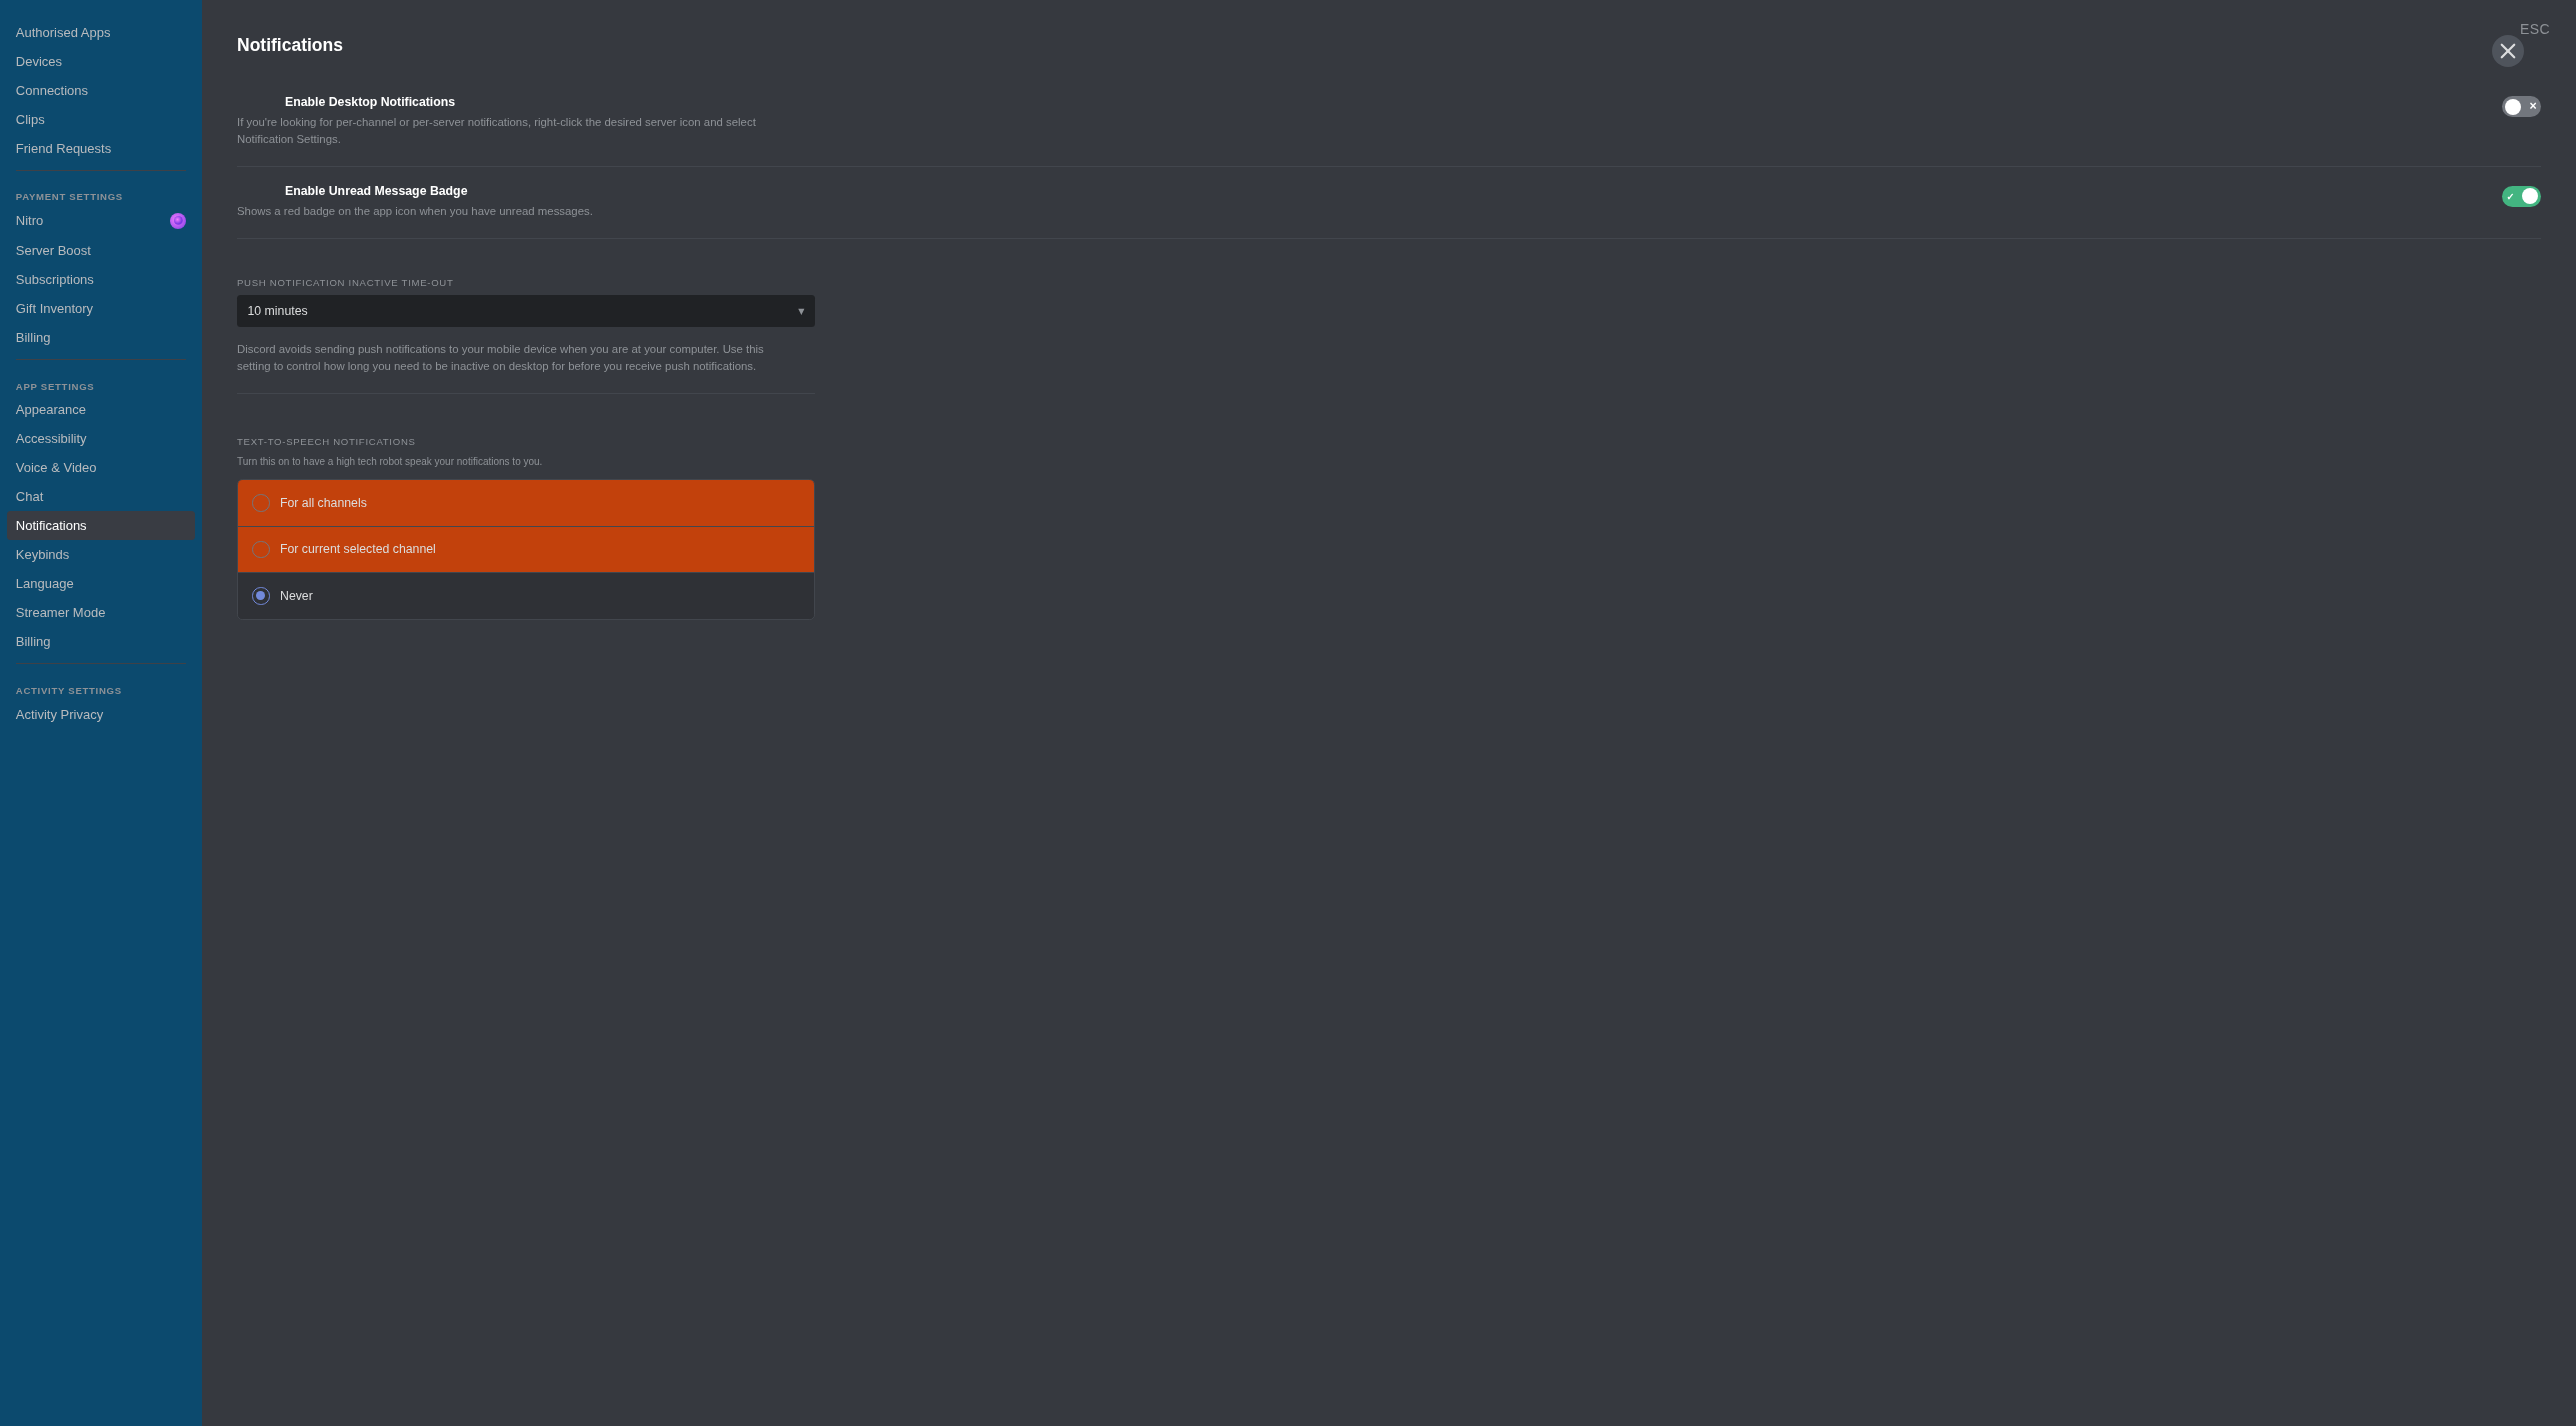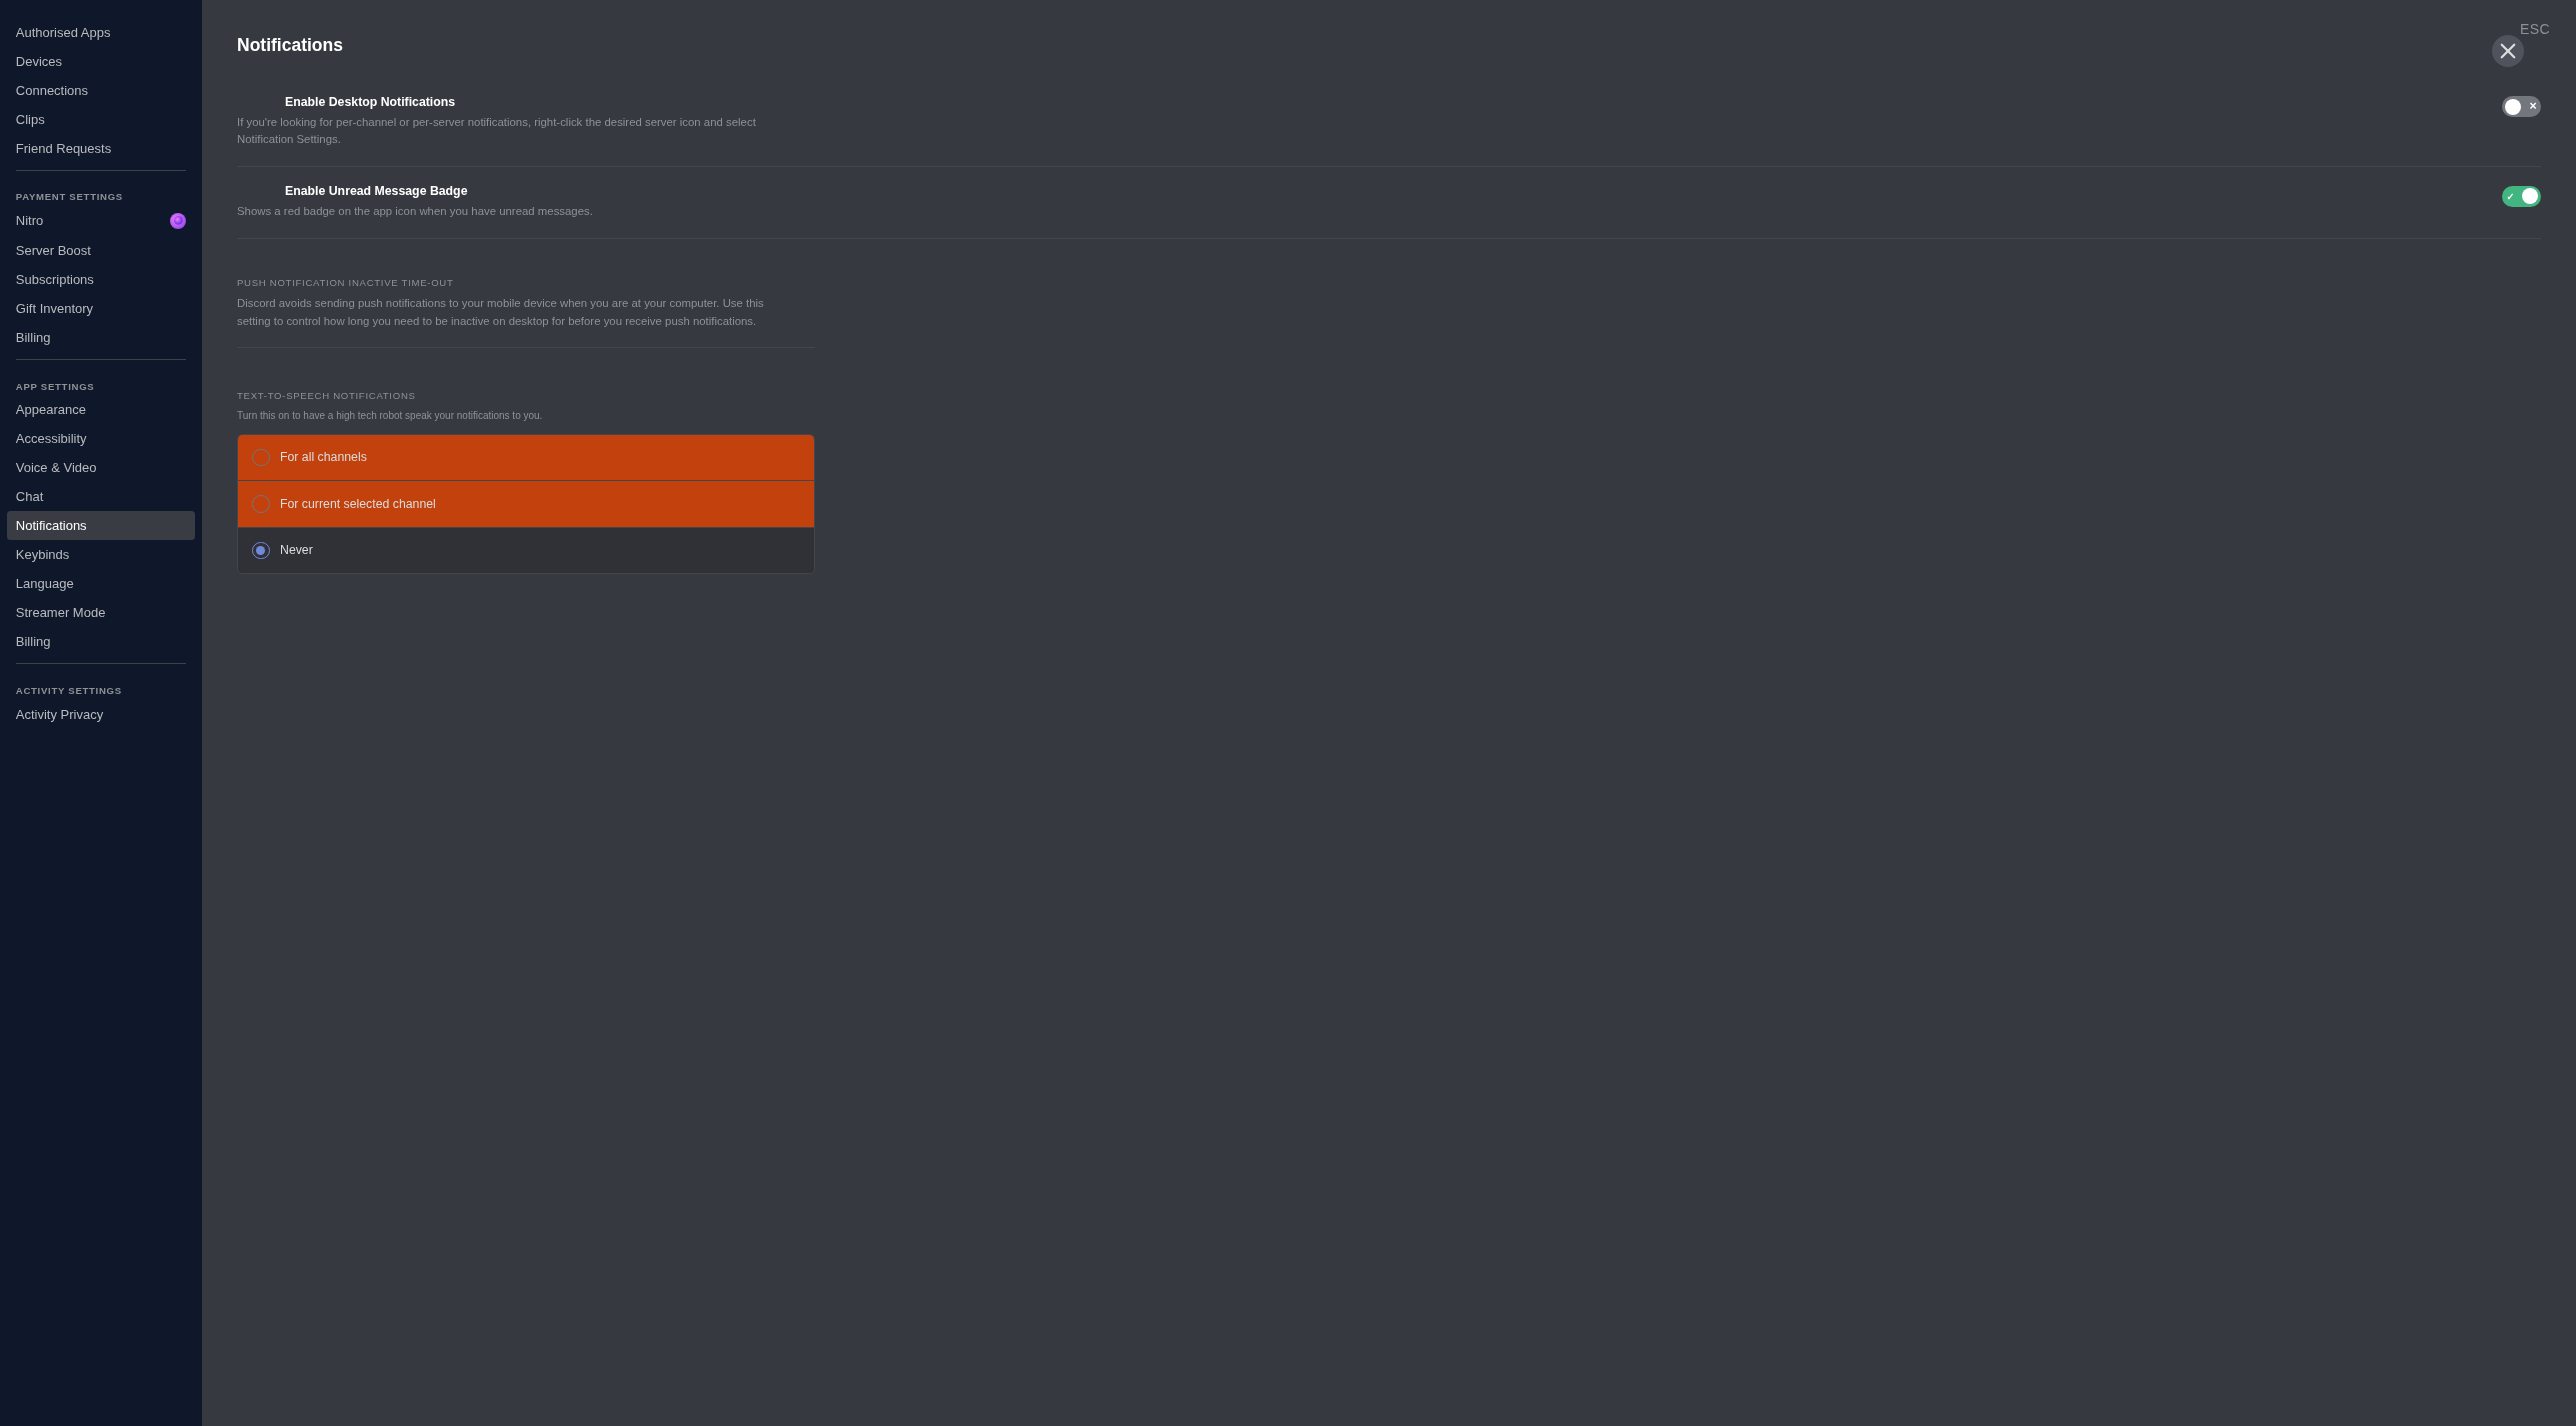--- a/index.html
+++ b/index.html
@@ -8,21 +8,21 @@
       background: #2f3136;
       color: #dcddde;
       height: 100vh;
       display: flex;
       overflow: hidden;
     }
 
     
     .sidebar {
       width: 202px;
-      background: #0f172a;
+      background: #0c4a6e;
       padding: 17.5px 7px;
       overflow-y: auto;
       flex-shrink: 0;
     }
 
     .sidebar-section-label {
       font-size: 9.6px;
       font-weight: 700;
       color: #8e9297;
       letter-spacing: 0.7px;
@@ -454,20 +454,32 @@
     </div>
     <div class="toggle-wrap">
       <div class="toggle on">
         <div class="toggle-knob"></div>
       </div>
     </div>
   </div>
 
   <div style="padding: 17.5px 0 0 0; max-width: 578px;">
     <div class="section-header">Push Notification Inactive Time-Out</div>
+    <div class="dropdown-container dropdown-wrap">
+      <select class="dropdown">
+        <option>1 minute</option>
+        <option>5 minutes</option>
+        <option selected="">10 minutes</option>
+        <option>15 minutes</option>
+        <option>30 minutes</option>
+        <option>1 hour</option>
+        <option>Never</option>
+      </select>
+      <span class="dropdown-arrow">▾</span>
+    </div>
     <div class="setting-desc" style="margin-top: 7px; margin-bottom: 17.5px;">Discord avoids sending push notifications to your mobile device when you are at your computer. Use this setting to control how long you need to be inactive on desktop for before you receive push notifications.</div>
   </div>
 
   <div class="divider-line"></div>
 
   <div style="max-width: 578px; padding-top: 3.5px;">
     <div class="section-header">Text-To-Speech Notifications</div>
     <div class="tts-desc">Turn this on to have a high tech robot speak your notifications to you.</div>
 
     <div class="radio-group">

